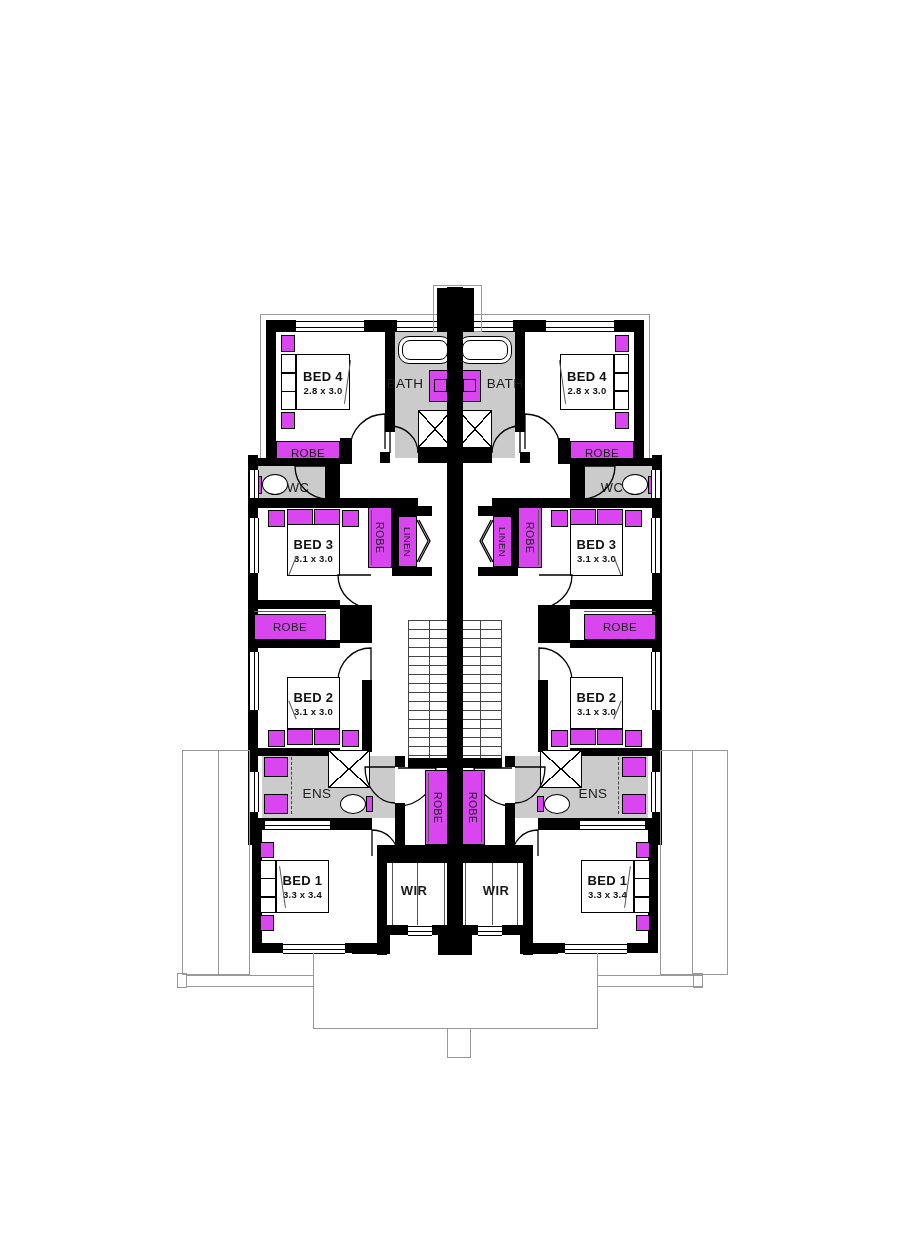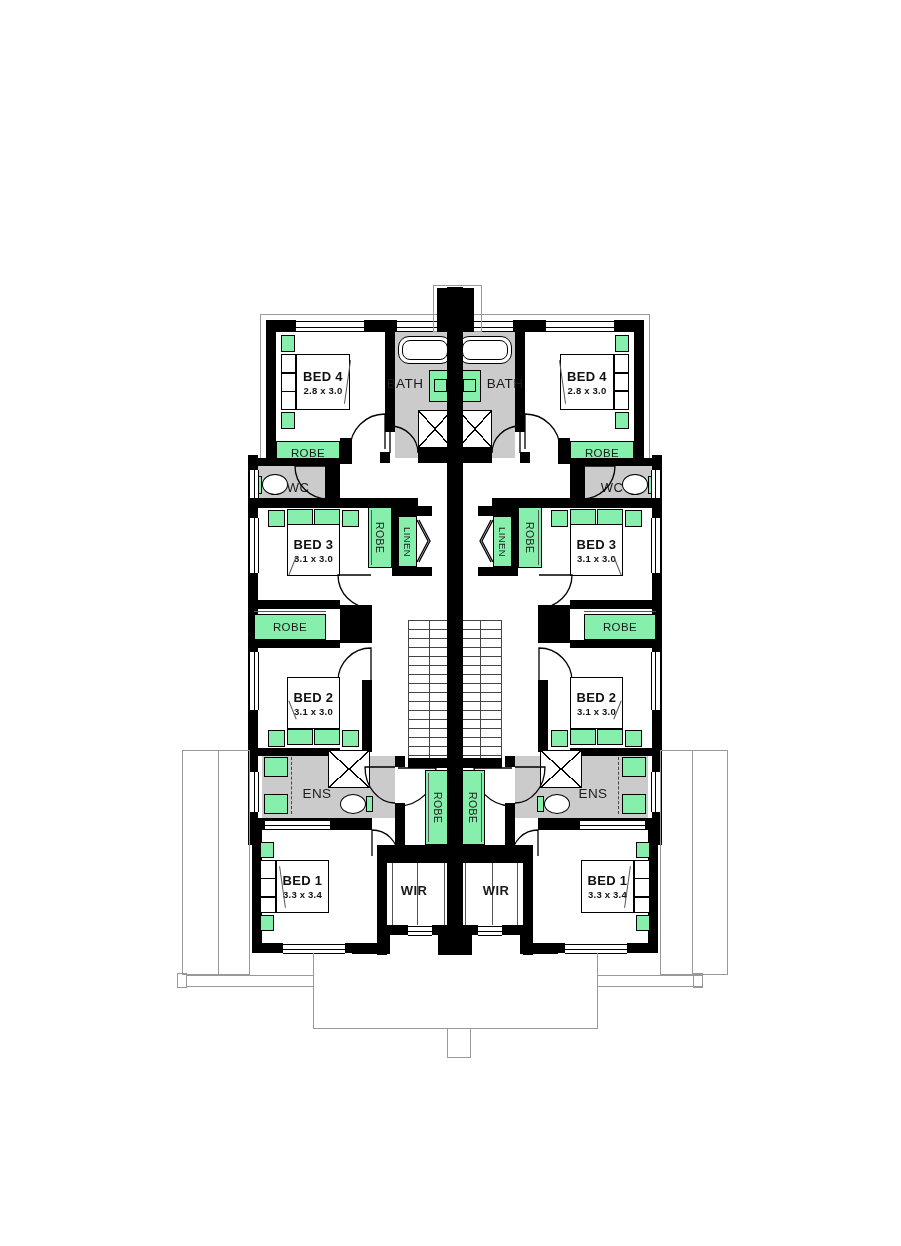--- a/index.html
+++ b/index.html
@@ -10,21 +10,21 @@
   
   .w{position:absolute;background:#000;}
   
   .wet{position:absolute;background:#cbcbcb;}
   
   .winh{position:absolute;background:#fff;border-top:1px solid #000;border-bottom:1px solid #000;}
   .winh::after{content:"";position:absolute;left:0;right:0;top:50%;height:1px;background:#000;}
   .winv{position:absolute;background:#fff;border-left:1px solid #000;border-right:1px solid #000;}
   .winv::after{content:"";position:absolute;top:0;bottom:0;left:50%;width:1px;background:#000;}
   
-  .box{position:absolute;background:#86efac;border:1.5px solid #000;box-sizing:border-box;}
+  .box{position:absolute;background:#d946ef;border:1.5px solid #000;box-sizing:border-box;}
   .oval{position:absolute;background:#fff;border:1.5px solid #000;border-radius:50%;box-sizing:border-box;}
   .xbox{position:absolute;background-color:#fff;border:1.5px solid #000;box-sizing:border-box;
     background-image:
       linear-gradient(to top right, transparent calc(50% - .7px), #000 calc(50% - .7px), #000 calc(50% + .7px), transparent calc(50% + .7px)),
       linear-gradient(to bottom right, transparent calc(50% - .7px), #000 calc(50% - .7px), #000 calc(50% + .7px), transparent calc(50% + .7px));}
   .tub{position:absolute;background:#fff;border:1.5px solid #000;border-radius:11px;box-sizing:border-box;}
   .tub::after{content:"";position:absolute;inset:3px;border:1px solid #000;border-radius:8px;}
   .headcol{position:absolute;background:#fff;border:1.5px solid #000;box-sizing:border-box;
     background-image:repeating-linear-gradient(to bottom, transparent 0 17px, #000 17px 18.5px);}
   .stairs{position:absolute;border:1px solid #444;box-sizing:border-box;

